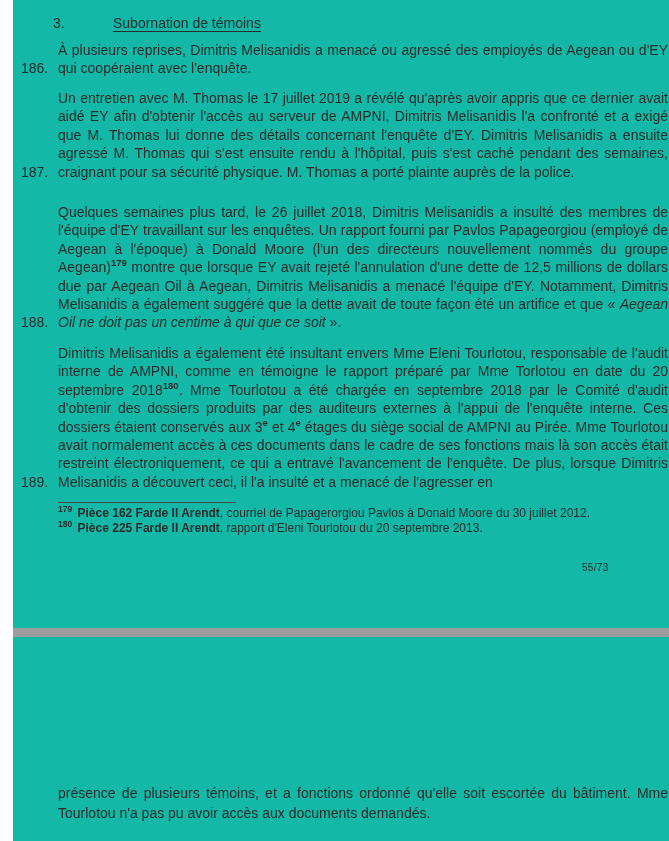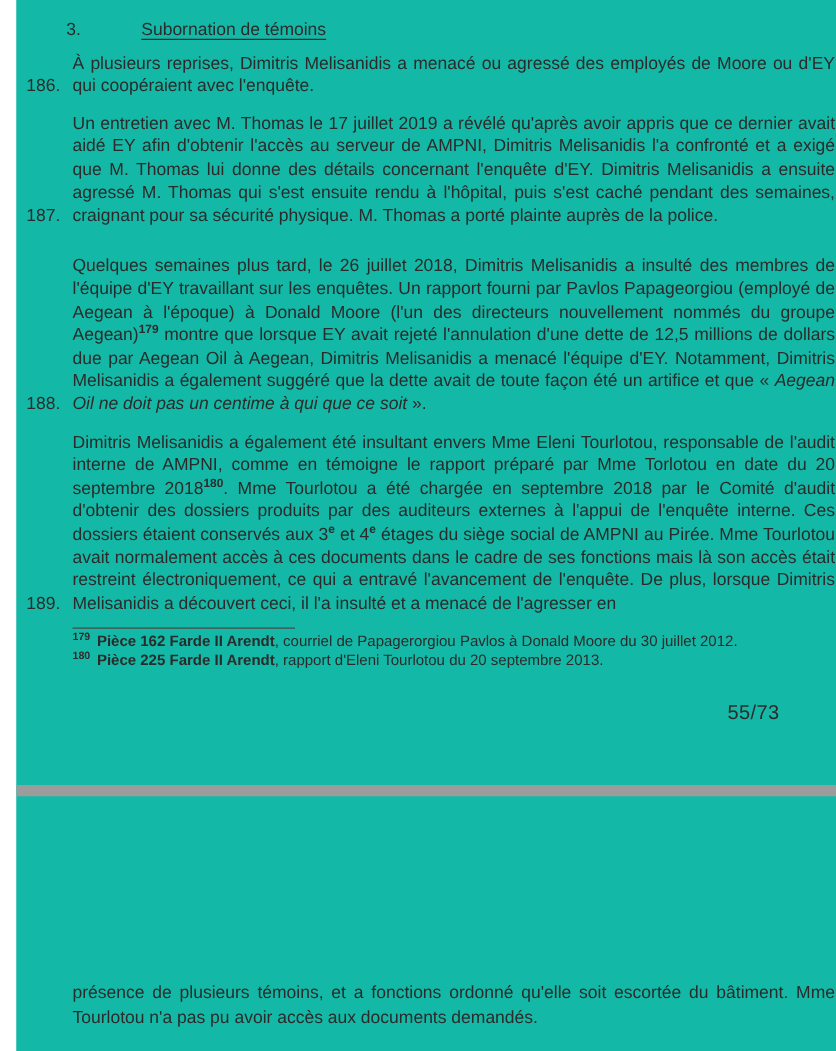--- a/index.html
+++ b/index.html
@@ -75,21 +75,21 @@
     font-weight: bold;
   }
   .fn-marker {
     font-size: 8.5px;
     margin-right: 2px;
   }
   .page-num {
     position: absolute;
     top: 562px;
     left: 569px;
-    font-size: 16px;
+    font-size: 10px;
     letter-spacing: 0.3px;
   }
   .page-gap-bar {
     position: absolute;
     top: 628px;
     left: 0;
     width: 669px;
     height: 9px;
   }
   .continuation {
@@ -107,21 +107,21 @@
 
 <div class="page" style="color: rgb(43, 43, 43); background: #14b8a6; margin-left: 13px;">
 
   <div class="heading">
     <span class="h-num">3.</span><span class="h-title">Subornation de témoins</span>
   </div>
 
   <div id="paragraphs">
       <div class="para" style="top: 41px;">
         <span class="p-num">186.</span>
-        <div class="p-text">À plusieurs reprises, Dimitris Melisanidis a menacé ou agressé des employés de Moore ou d'EY qui coopéraient avec l'enquête.</div>
+        <div class="p-text">À plusieurs reprises, Dimitris Melisanidis a menacé ou agressé des employés de Aegean ou d'EY qui coopéraient avec l'enquête.</div>
       </div>
       <div class="para" style="top: 89px;">
         <span class="p-num">187.</span>
         <div class="p-text">Un entretien avec M. Thomas le 17 juillet 2019 a révélé qu'après avoir appris que ce dernier avait aidé EY afin d'obtenir l'accès au serveur de AMPNI, Dimitris Melisanidis l'a confronté et a exigé que M. Thomas lui donne des détails concernant l'enquête d'EY. Dimitris Melisanidis a ensuite agressé M. Thomas qui s'est ensuite rendu à l'hôpital, puis s'est caché pendant des semaines, craignant pour sa sécurité physique. M. Thomas a porté plainte auprès de la police.</div>
       </div>
       <div class="para" style="top: 203px;">
         <span class="p-num">188.</span>
         <div class="p-text">Quelques semaines plus tard, le 26 juillet 2018, Dimitris Melisanidis a insulté des membres de l'équipe d'EY travaillant sur les enquêtes. Un rapport fourni par Pavlos Papageorgiou (employé de Aegean à l'époque) à Donald Moore (l'un des directeurs nouvellement nommés du groupe Aegean)<sup>179</sup> montre que lorsque EY avait rejeté l'annulation d'une dette de 12,5 millions de dollars due par Aegean Oil à Aegean, Dimitris Melisanidis a menacé l'équipe d'EY. Notamment, Dimitris Melisanidis a également suggéré que la dette avait de toute façon été un artifice et que « <i>Aegean Oil ne doit pas un centime à qui que ce soit</i> ».</div>
       </div>
       <div class="para" style="top: 344px;">

